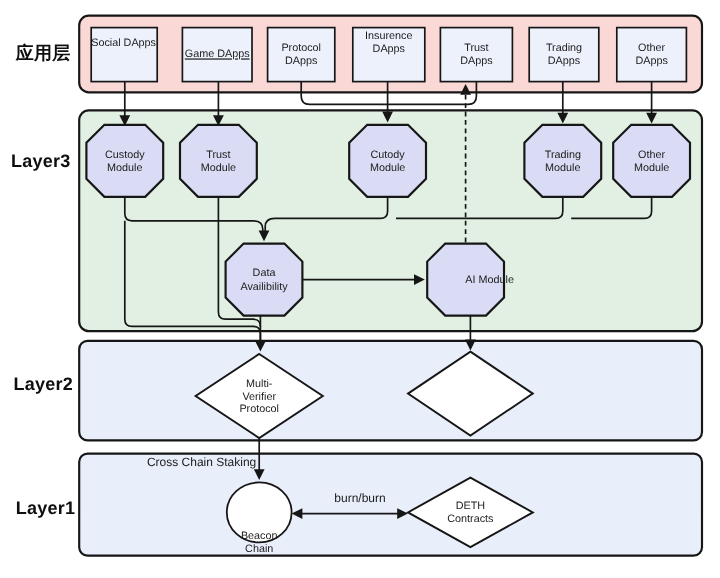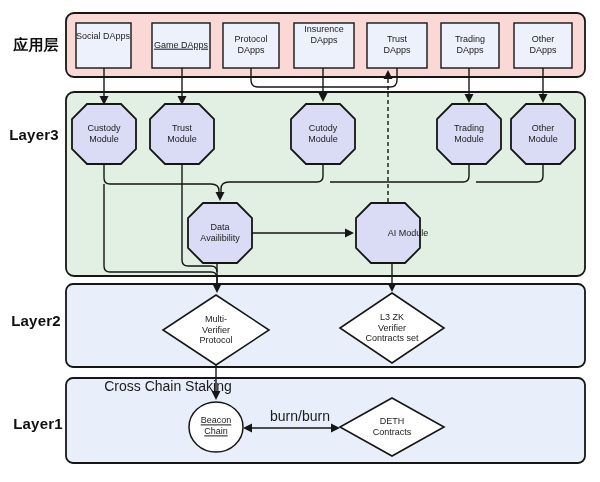--- a/index.html
+++ b/index.html
@@ -2,21 +2,21 @@
 <html><head>
 <meta charset="utf-8">
 <style>
   html,body{margin:0;padding:0;background:#ffffff;}
   #stage{position:relative;width:600px;height:482px;background:#ffffff;overflow:hidden;
          font-family:"Liberation Sans",sans-serif;}
   #diagram-svg{position:absolute;left:0;top:0;}
   .lbl{position:absolute;transform:translate(-50%,-50%);font-size:9px;line-height:1.18;
        text-align:center;white-space:pre-line;color:#1b1b1b;}
   .layer-lbl{font-weight:bold;font-size:15px;color:#0f0f0f;letter-spacing:.2px;}
-  .edge-lbl{font-size:14px;color:#1b1b1b;}
+  .edge-lbl{font-size:10px;color:#1b1b1b;}
 </style>
 </head>
 <body>
 
 <div id="stage">
 
 <svg id="diagram-svg" width="600" height="482" viewBox="0 0 600 482">
 
   <rect x="66" y="13" width="519" height="64" rx="8" stroke="#161616" stroke-width="1.8" fill="#f9d8d6"></rect>
   <rect x="66" y="92" width="519" height="184" rx="8" stroke="#161616" stroke-width="1.8" fill="#e1f0e2"></rect>
@@ -122,24 +122,21 @@
 Module</div>
 <div class="lbl" style="left:543px;top:134px;">Other
 Module</div>
 <div class="lbl" style="left:220px;top:233px;">Data
 Availibility</div>
 <div class="lbl" style="left:408px;top:233px;">AI Module</div>
 
 <div class="lbl" style="left:216px;top:330px;">Multi-
 Verifier
 Protocol</div>
-<div class="lbl" style="left:392px;top:328px;">L3 ZK
-Verifier
-Contracts set</div>
-<div class="lbl" style="left:216px;top:426px;text-decoration:underline;">Beacon
+<div class="lbl" style="left:216px;top:452px;">Beacon
 Chain</div>
 <div class="lbl" style="left:392px;top:427px;">DETH
 Contracts</div>
 
 <div class="lbl edge-lbl" style="left:168px;top:386px;">Cross Chain Staking</div>
 <div class="lbl edge-lbl" style="left:300px;top:416px;">burn/burn</div>
 
 </div>
 
 </body></html>

